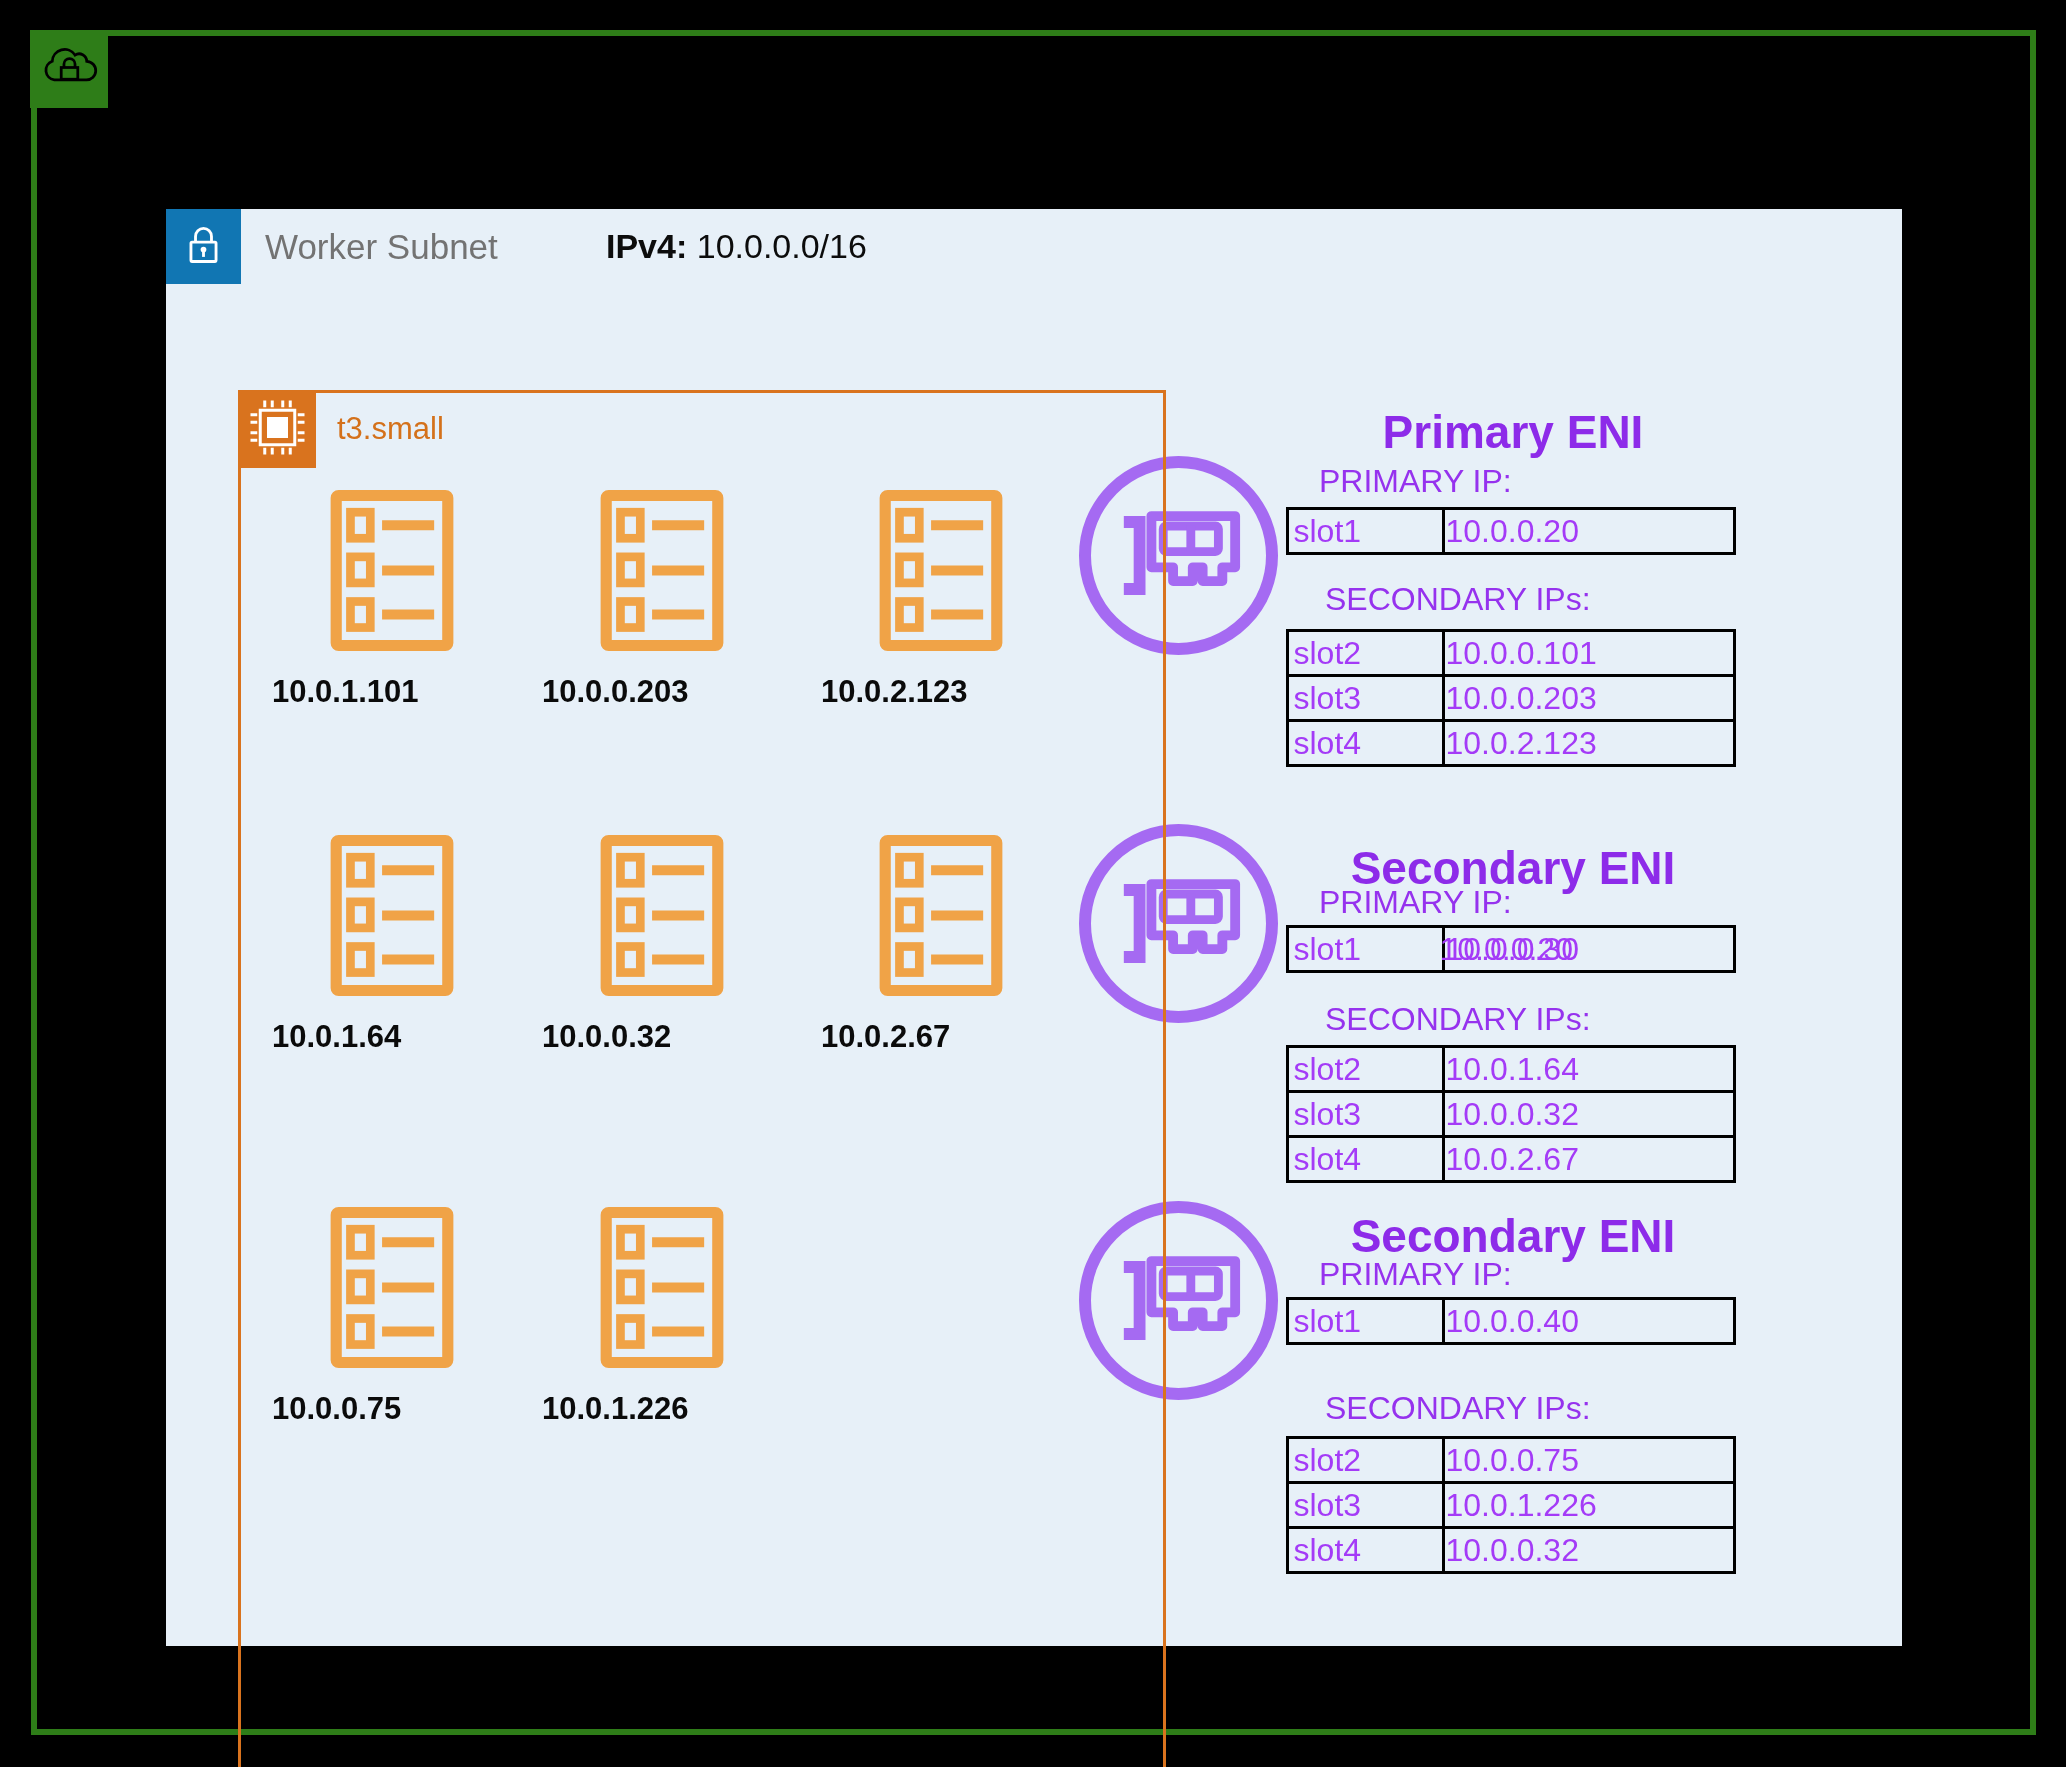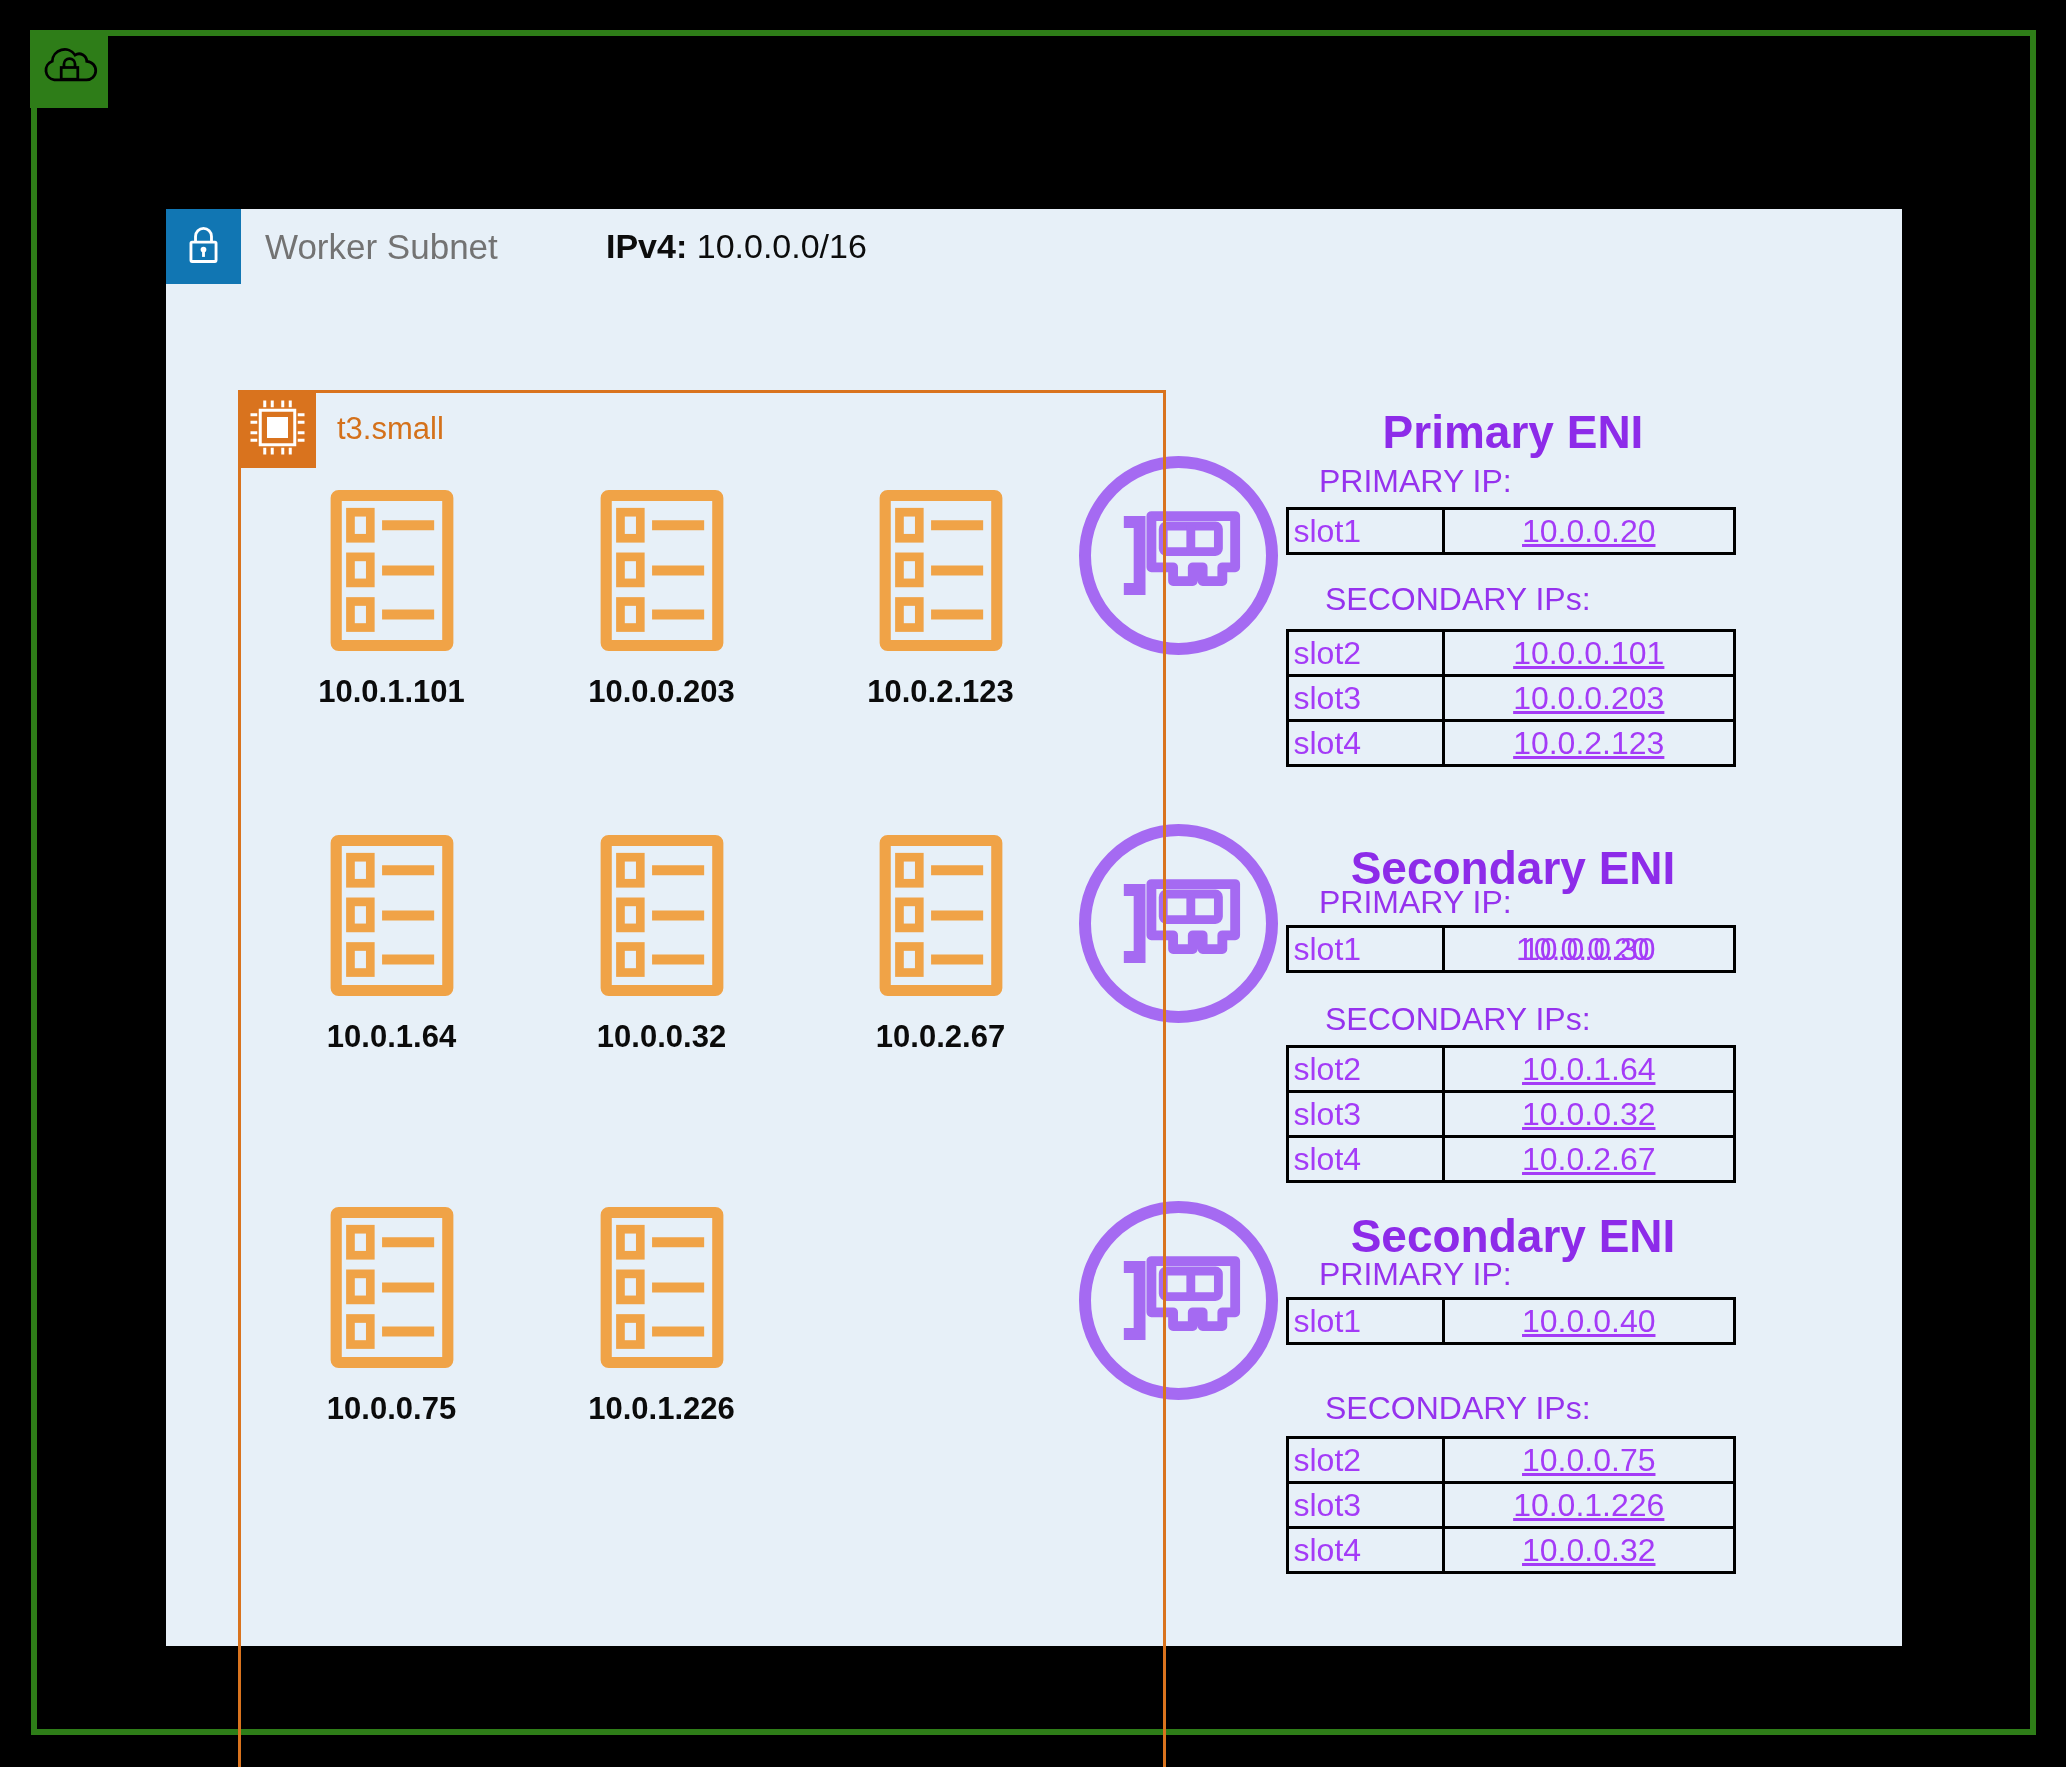--- a/index.html
+++ b/index.html
@@ -24,40 +24,40 @@
 
   
   .instance{position:absolute;left:72px;top:181px;width:928px;height:1534px;
             border:3px solid #d9731e;box-sizing:border-box;z-index:5;background:transparent;}
   .chip-box{position:absolute;left:-3px;top:-3px;width:78px;height:78px;background:#d9731e;
             display:flex;align-items:center;justify-content:center;}
   .instance-label{position:absolute;left:96px;top:-3px;height:78px;line-height:78px;
                   font-size:31px;color:#d4711b;white-space:nowrap;}
 
   
-  .pod{position:absolute;width:239px;text-align:center;}
+  .pod{position:absolute;width:239px;}
   .pod svg{display:block;margin:0 auto;}
   .pod-ip{margin-top:22.4px;font-size:31px;font-weight:bold;color:#0b0b0b;white-space:nowrap;}
 
   
   .eni-circle{position:absolute;width:199px;height:199px;border:12px solid #a56af2;
               border-radius:50%;box-sizing:border-box;z-index:4;
               display:flex;align-items:center;justify-content:center;background:transparent;}
 
   
   .rc{position:absolute;left:1120px;width:454px;}
   .eni-title{font-size:46px;font-weight:bold;color:#8d2be9;text-align:center;white-space:nowrap;}
   .ip-label{font-size:32px;color:#9632ee;white-space:nowrap;}
   .pad-primary{padding-left:33px;}
   .pad-secondary{padding-left:39px;}
   table.ip-table{border-collapse:collapse;width:450px;table-layout:fixed;}
   table.ip-table td{border:3px solid #000;height:40px;font-size:32px;color:#a43bf7;
                     overflow:visible;white-space:nowrap;}
   td.slot{width:147px;padding-left:4.5px;text-align:left;}
-  td.ipv{text-align:center;text-decoration:underline;}
+  td.ipv{}
   .ovl-wrap{position:relative;display:inline-block;}
   .ovl-wrap .ghost{position:absolute;left:-6px;top:0;}
 </style>
 </head>
 <body>
 
 <div class="stage">
 
   <div class="vpc-border"></div>
   <div class="vpc-icon-box">

